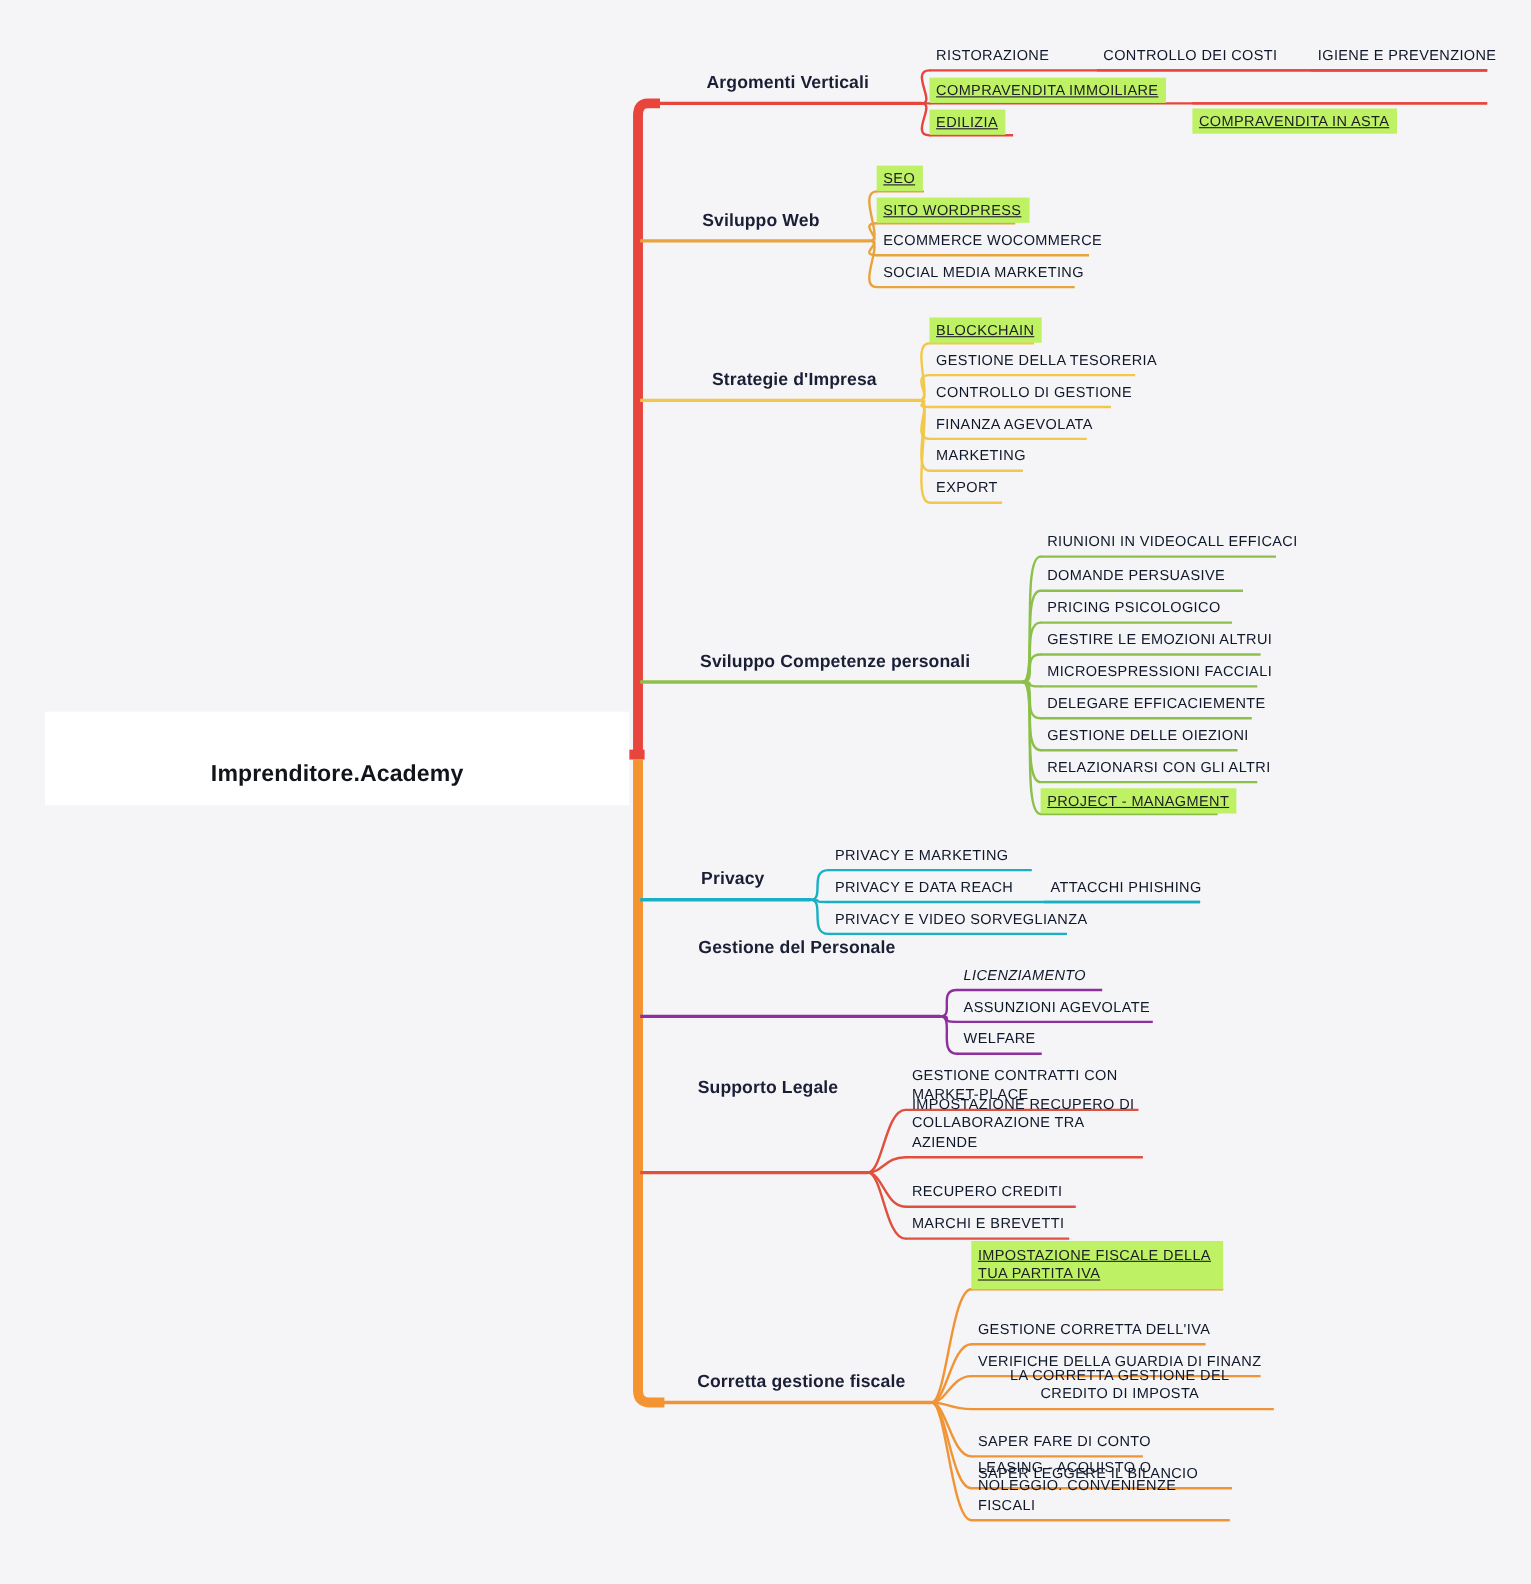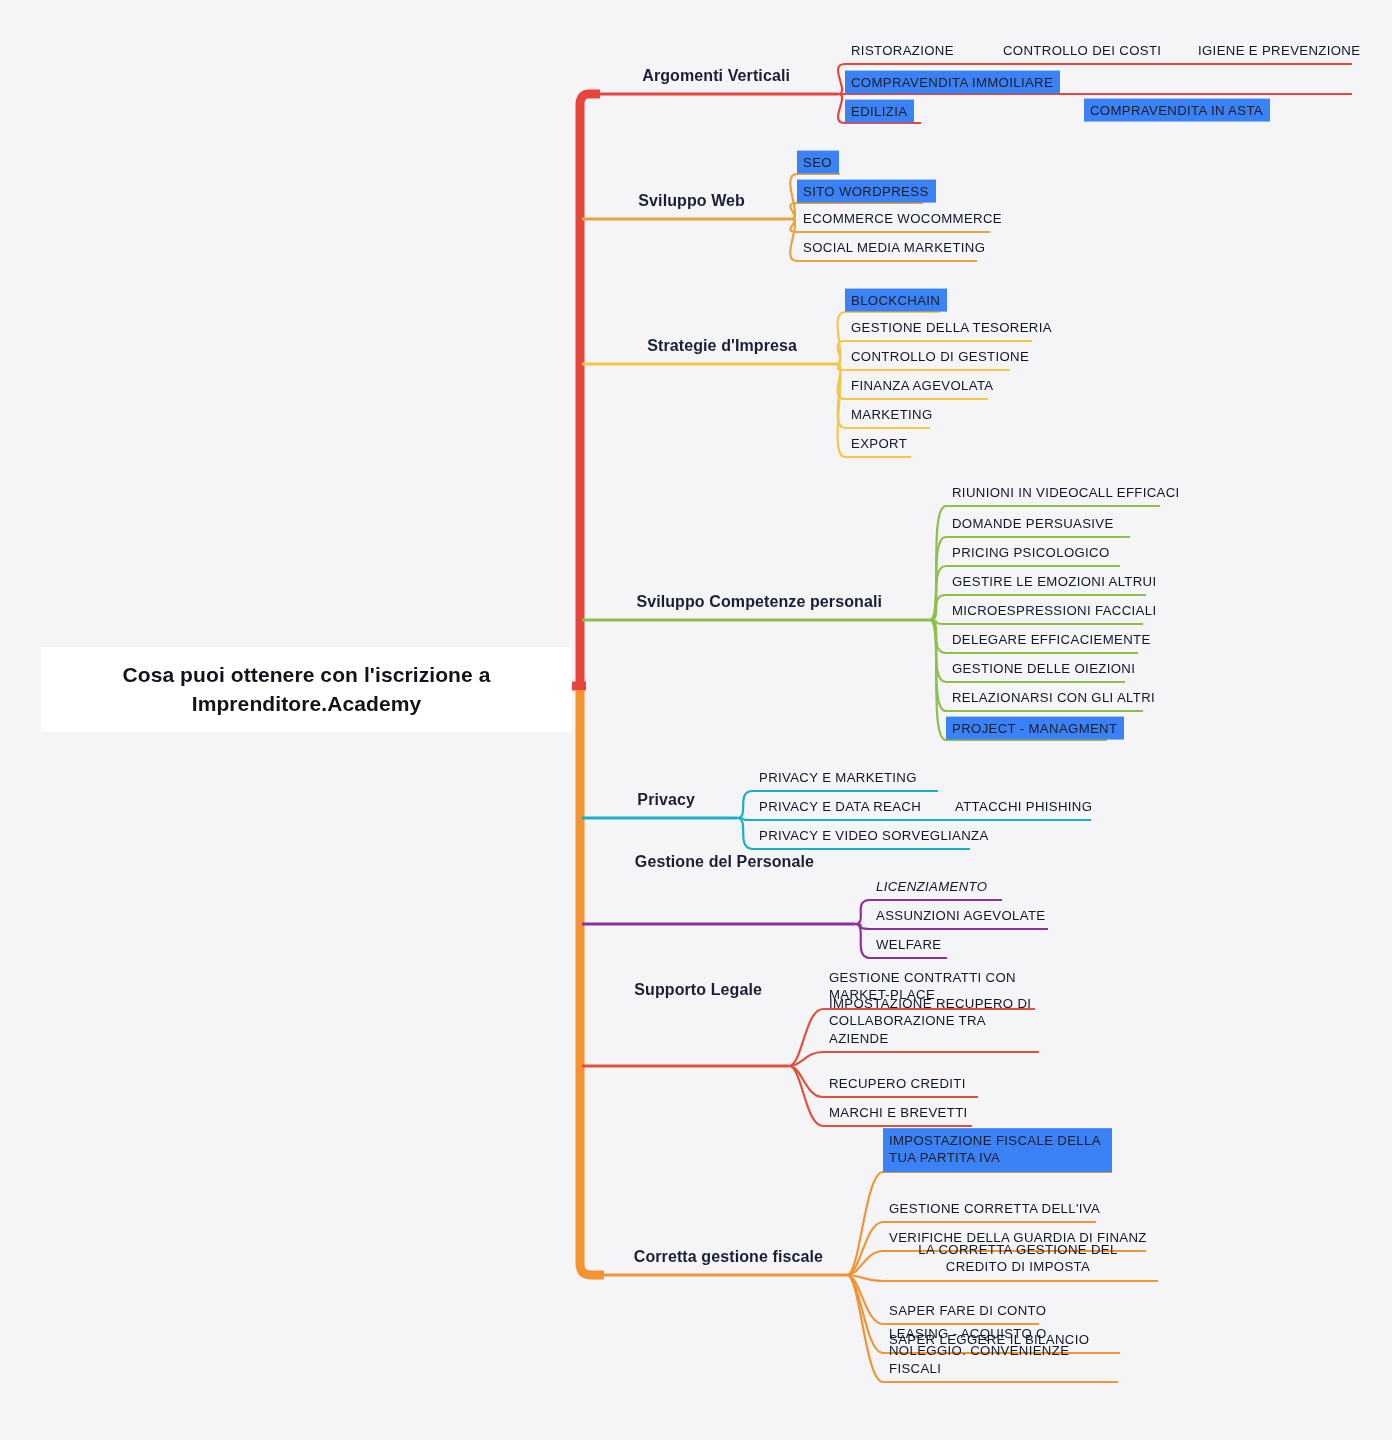--- a/index.html
+++ b/index.html
@@ -37,23 +37,24 @@
 
   
   .leaf{
     font-size:13.2px;color:#0f172a;letter-spacing:.35px;
     white-space:nowrap;line-height:1.32;
     transform:translateY(-100%);
     padding:1px 0 5px 0;
   }
   .leaf.wrap{white-space:normal;}
   .leaf.hl{
-    background:#3b82f6;color:#1d1d24;
+    background:#bef264;color:#1d1d24;
     padding:3px 7px 3px 6px;
     transform:translateY(-100%);
+    text-decoration:underline;
   }
   .leaf.hl.wrap{padding:4px 8px 5px 6px;}
 </style>
 </head>
 <body>
 
 <div id="mindmap-root">
   <svg class="edges" id="edge-layer" viewBox="0 0 1392 1440" preserveAspectRatio="none">
       <path d="M 600 94 L 589 94 Q 580 94 580 105 L 580 690" fill="none" stroke="#e8453c" stroke-width="9" stroke-linecap="butt" stroke-linejoin="round"></path>
       <path d="M 572 686 L 586 686" fill="none" stroke="#e8453c" stroke-width="9" stroke-linecap="butt" stroke-linejoin="round"></path>
@@ -145,21 +146,21 @@
       <path d="M 847 1275 C 860.2 1275, 865 1324, 883 1324" fill="none" stroke="#f09537" stroke-width="2.2" stroke-linecap="round" stroke-linejoin="round"></path>
       <path d="M 883 1324 L 1039 1324" fill="none" stroke="#f09537" stroke-width="2.2" stroke-linecap="butt" stroke-linejoin="round"></path>
       <path d="M 847 1275 C 860.2 1275, 865 1353, 883 1353" fill="none" stroke="#f09537" stroke-width="2.2" stroke-linecap="round" stroke-linejoin="round"></path>
       <path d="M 883 1353 L 1120 1353" fill="none" stroke="#f09537" stroke-width="2.2" stroke-linecap="butt" stroke-linejoin="round"></path>
       <path d="M 847 1275 C 860.2 1275, 865 1382, 883 1382" fill="none" stroke="#f09537" stroke-width="2.2" stroke-linecap="round" stroke-linejoin="round"></path>
       <path d="M 883 1382 L 1118 1382" fill="none" stroke="#f09537" stroke-width="2.2" stroke-linecap="butt" stroke-linejoin="round"></path>
     </svg>
 
   <div class="node root-node">
     <div class="root-title">
-      <span>Cosa puoi ottenere con l'iscrizione  a</span><br>
+      <br>
       <span>Imprenditore.Academy</span>
     </div>
   </div>
 
   <div id="label-layer">
       <div class="node branch-title" style="left: 790px; top: 94px;">Argomenti Verticali</div>
       <div class="node leaf" style="left: 851px; top: 64px;">RISTORAZIONE</div>
       <div class="node leaf" style="left: 1003px; top: 64px;">CONTROLLO DEI COSTI</div>
       <div class="node leaf" style="left: 1198px; top: 64px;">IGIENE E PREVENZIONE</div>
       <div class="node leaf hl" style="left: 845px; top: 94px;">COMPRAVENDITA IMMOILIARE</div>

